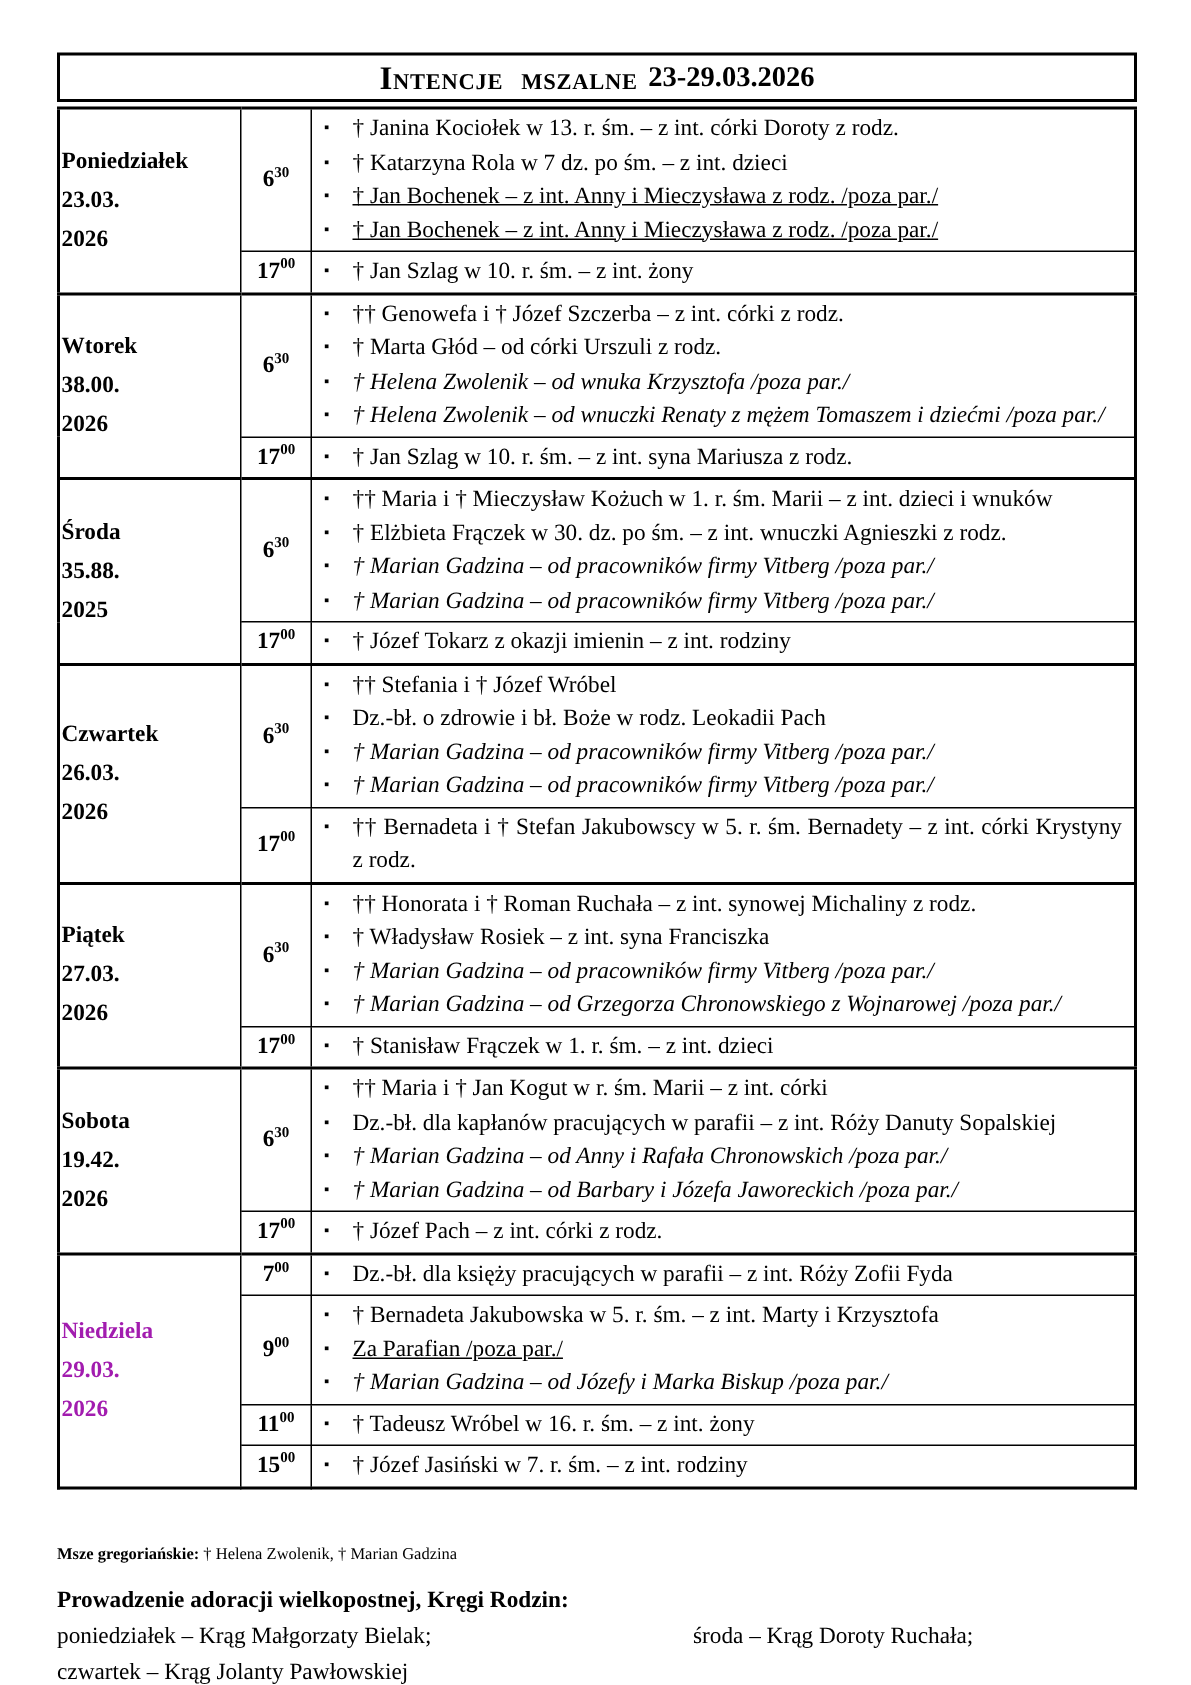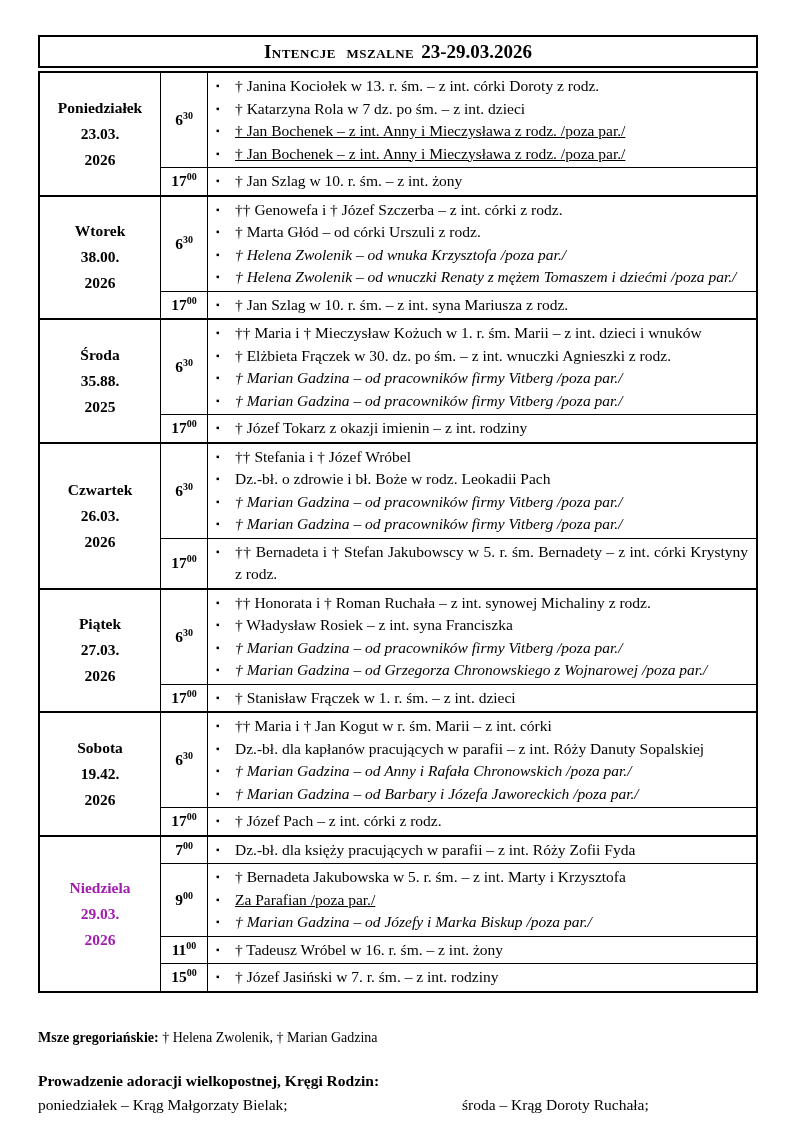--- a/index.html
+++ b/index.html
@@ -23,40 +23,40 @@
     box-sizing: border-box;
     display: flex;
     align-items: center;
     justify-content: center;
     gap: 7px;
     font-weight: bold;
     margin-bottom: 3px;
   }
   .title-sc {
     font-variant: small-caps;
-    font-size: 19px;
+    font-size: 22px;
     letter-spacing: 0.5px;
     white-space: pre;
   }
   .title-dates { font-size: 19px; }
   
   table.schedule {
     width: 720px;
     border-collapse: collapse;
     table-layout: fixed;
   }
   table.schedule td {
     border: 1px solid #000;
     vertical-align: middle;
   }
   table.schedule { border: 2.5px solid #000; }
   tr.day-start td { border-top: 2.5px solid #000; }
   .day-cell {
     width: 118px;
-    text-align: center;
+    text-align: left;
     font-weight: bold;
     font-size: 15.5px;
     line-height: 26px;
   }
   .time-cell {
     width: 44px;
     text-align: center;
     font-weight: bold;
     font-size: 15.5px;
   }
@@ -86,25 +86,25 @@
     flex: 1 1 auto;
     text-align: justify;
   }
   .intention.italic .itext { font-style: italic; }
   .intention.italic-underline .itext {
     text-decoration: underline;
   }
   
   .greg-line {
     margin: 37px 0 0 0;
-    font-size: 14px;
+    font-size: 11px;
   }
   .greg-line .lbl { font-weight: bold; }
   .adoration-heading {
-    margin: 26px 0 0 0;
+    margin: 16px 0 0 0;
     font-weight: bold;
     font-size: 15.5px;
   }
   .adoration-grid {
     display: grid;
     grid-template-columns: 424px 1fr;
     font-size: 15.5px;
     line-height: 24px;
     margin-top: 3px;
   }

